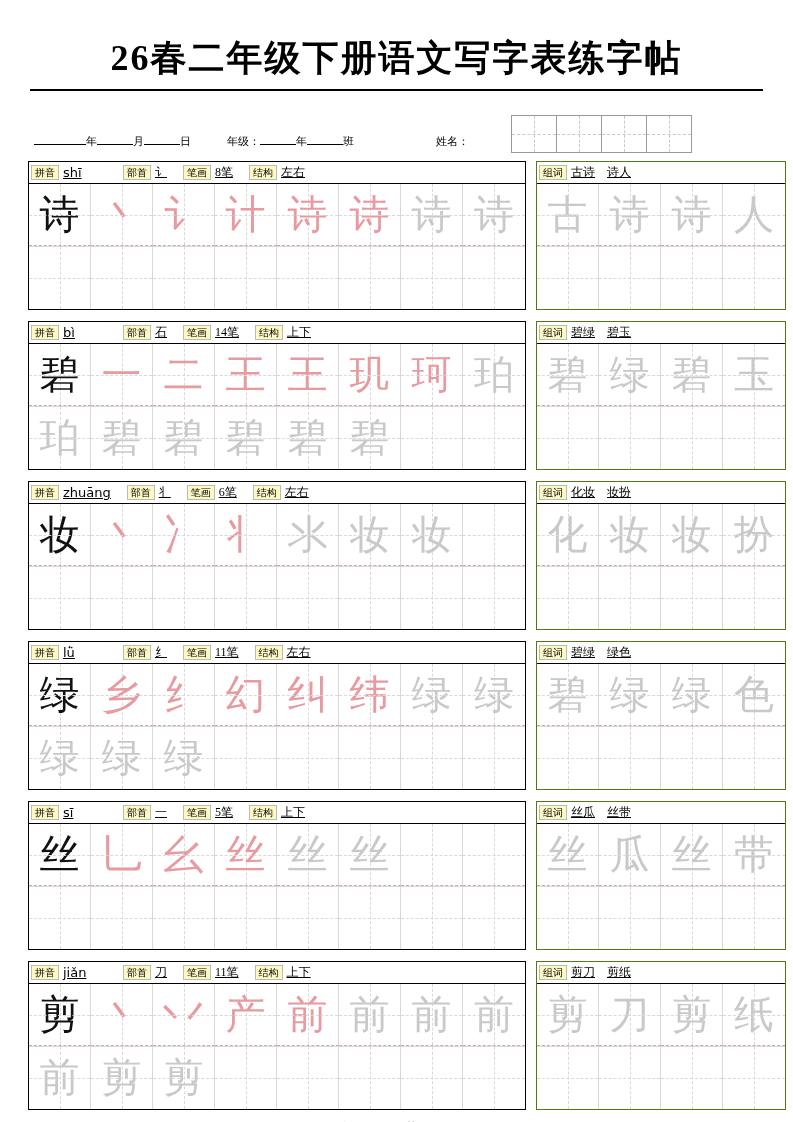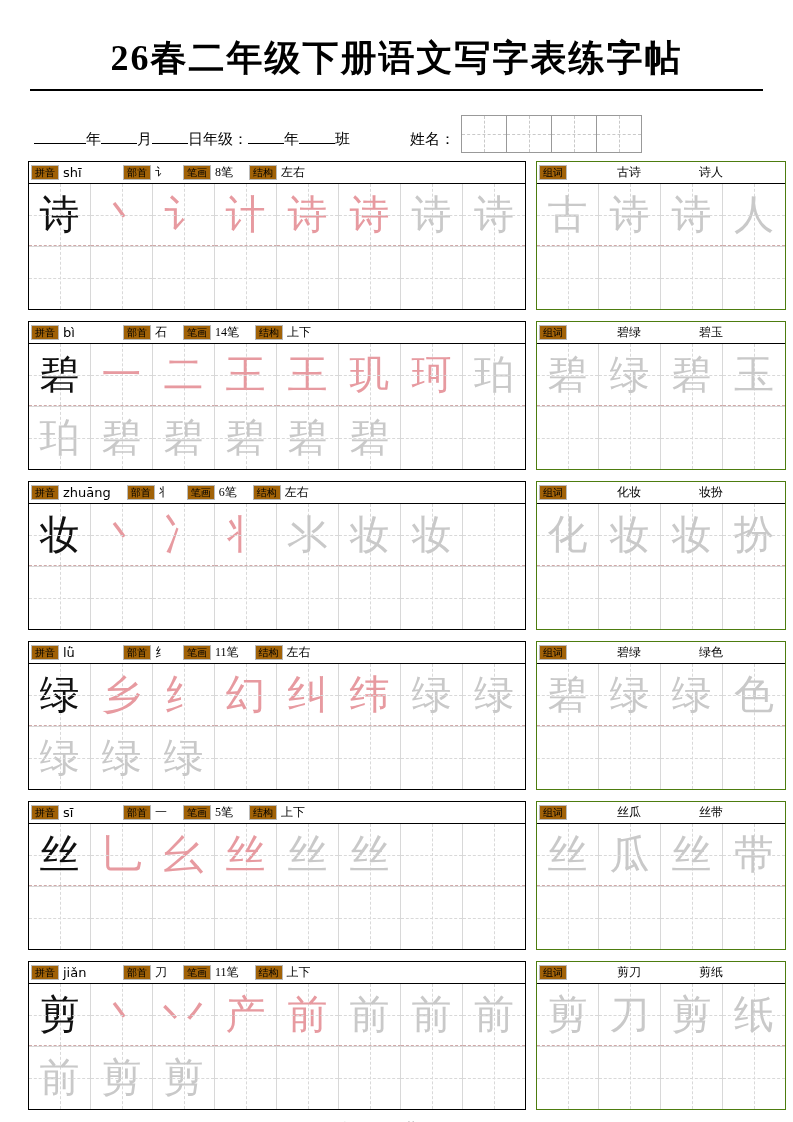--- a/index.html
+++ b/index.html
@@ -33,34 +33,35 @@
     border-bottom: 2px solid #000;
     margin: 0 2px 0 2px;
   }
 
   
   .inforow {
     display: flex;
     align-items: flex-end;
     margin-top: 14px;
     height: 44px;
-    font-size: 15px;
+    font-size: 11px;
     font-family: Liberation Serif, serif;
+    gap: 36px;
   }
   .dateblock {
     margin-left: 6px;
     white-space: nowrap;
   }
   .blank-lg { display: inline-block; width: 52px; border-bottom: 1px solid #000; }
   .blank-md { display: inline-block; width: 36px; border-bottom: 1px solid #000; }
   .gradeblock {
     white-space: nowrap;
   }
   .nameblock {
-    margin-left: 60px;
+    margin-left: 46px;
     white-space: nowrap;
   }
   .namegrid {
     display: flex;
     margin-left: 6px;
     margin-bottom: -4px;
   }
   .namegrid .cell {
     width: 44px;
     height: 36px;
@@ -114,38 +115,39 @@
   .meta {
     display: flex;
     align-items: center;
     height: 21px;
     border-bottom: 1px solid #000;
     font-size: 11px;
     font-family: "Liberation Serif", serif;
     padding: 0 2px;
   }
   .meta .tag {
-    background: #a16207;
+    background: #fef9c3;
     border: 1px solid #bbb;
     padding: 1px 3px;
     font-size: 10px;
     margin-right: 4px;
     line-height: 1.1;
   }
   .meta .val {
     margin-right: 16px;
     font-size: 12px;
     white-space: nowrap;
+    text-decoration: underline;
   }
   .meta .val.pinyin {
     font-family: "DejaVu Sans", sans-serif;
     font-size: 13px;
     min-width: 44px;
   }
-  .meta .val.words span { margin-right: 12px; margin-left: 46px; }
+  .meta .val.words span { margin-right: 12px; }
 
   
   .gridrow { display: flex; }
   .gridrow + .gridrow .gcell { border-top: none; }
   .gcell {
     width: 62px;
     height: 62px;
     box-sizing: border-box;
     border-right: 1px dashed #d0a9a9;
     border-bottom: 1px dashed #d0a9a9;

